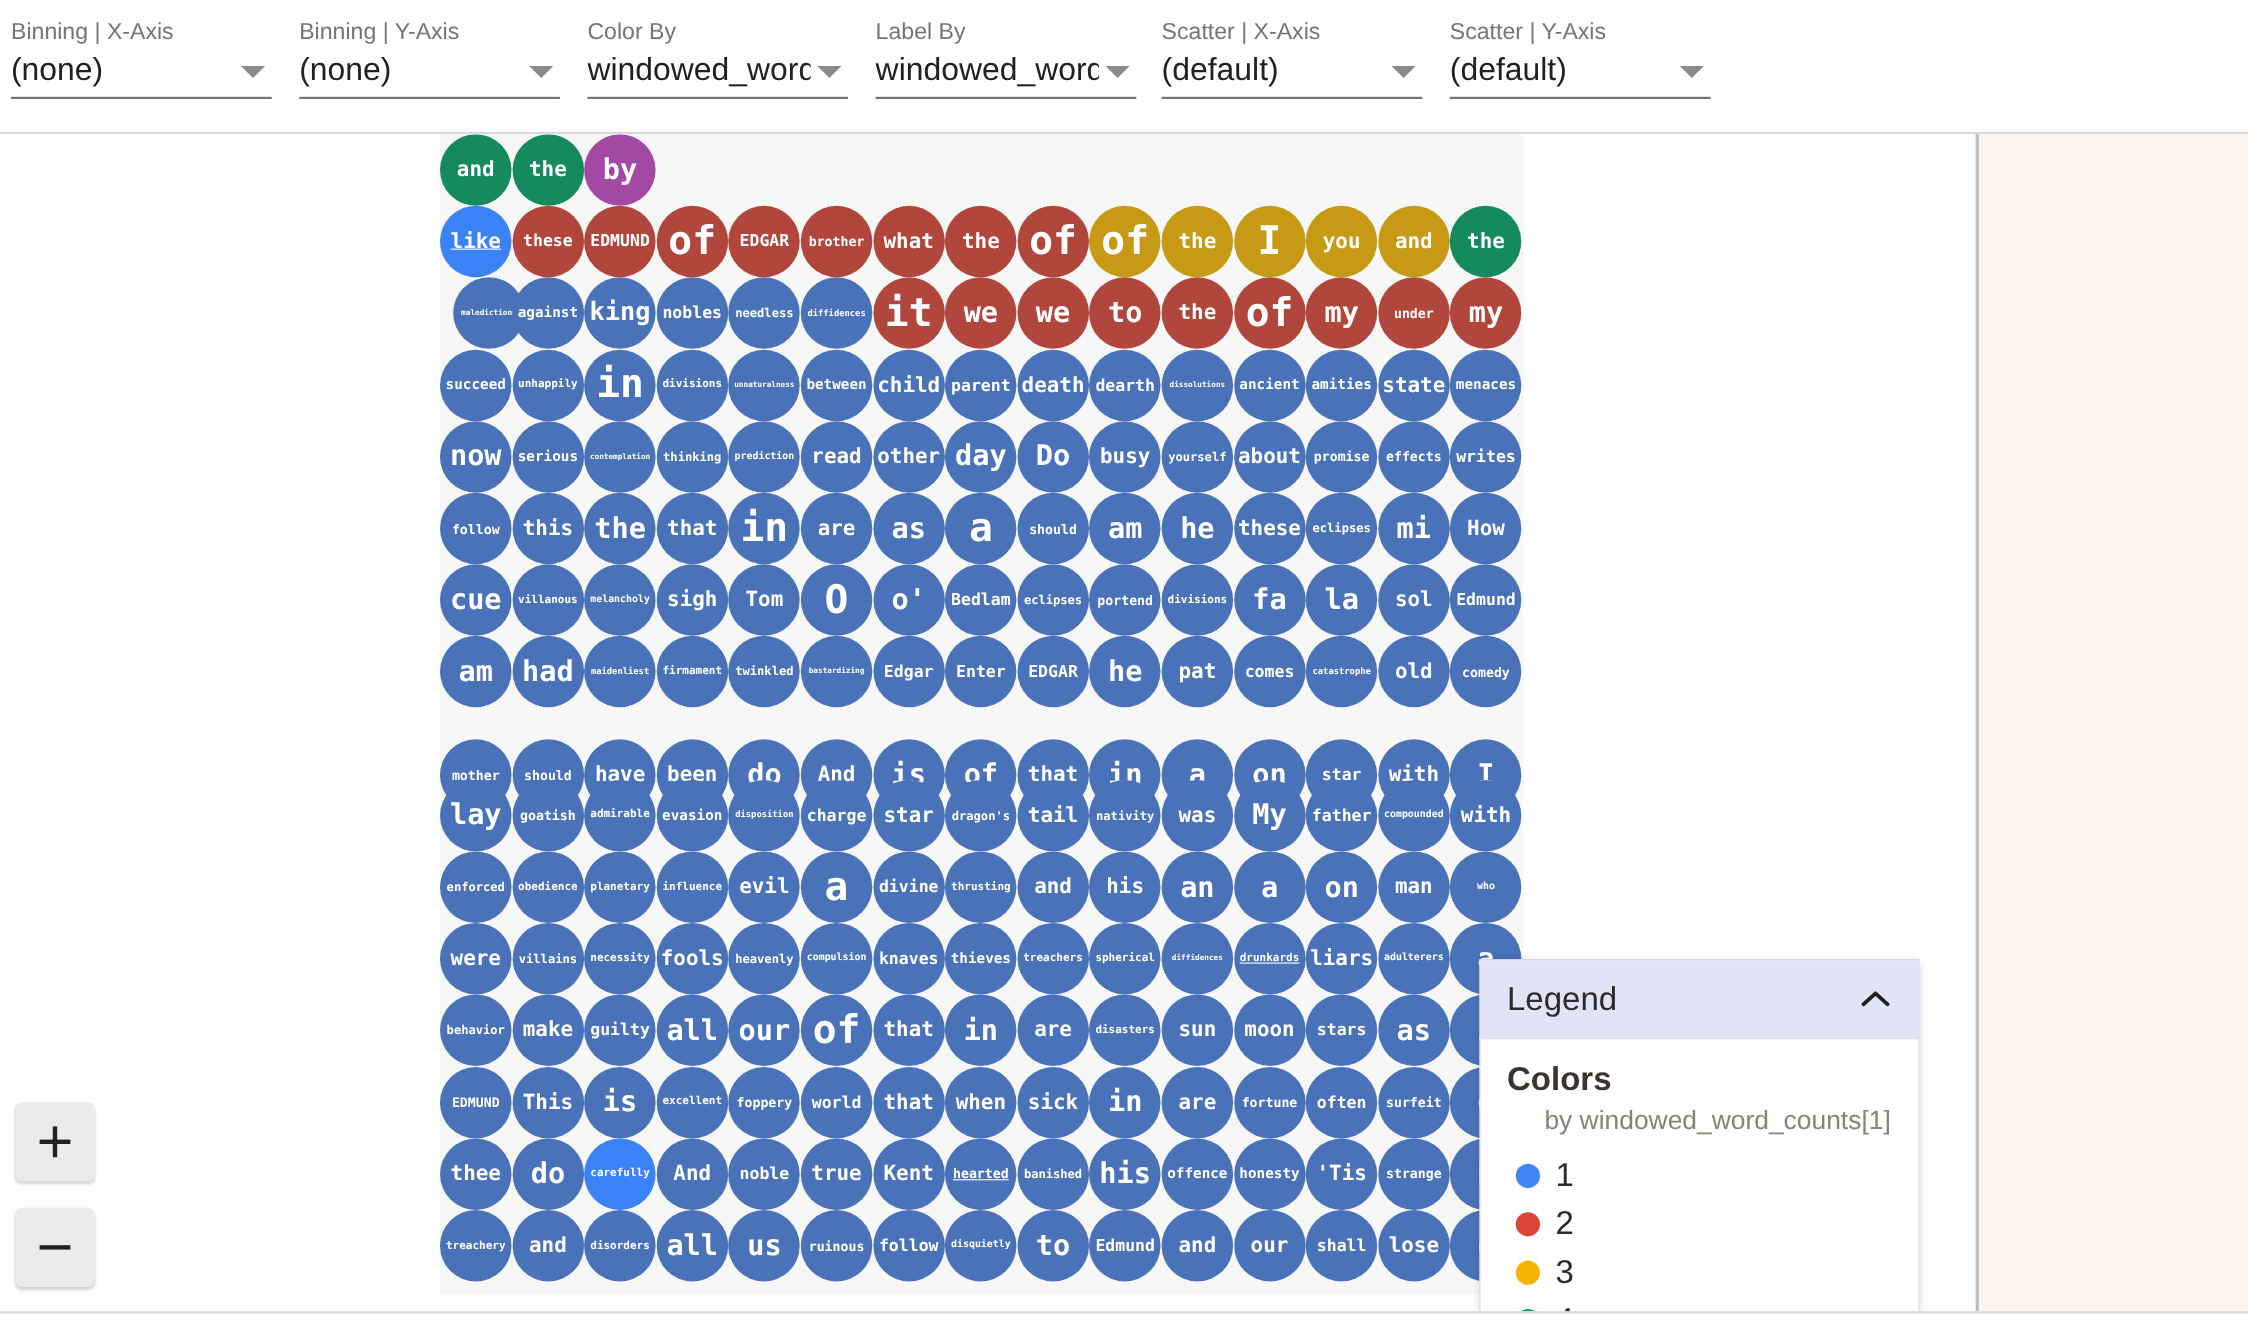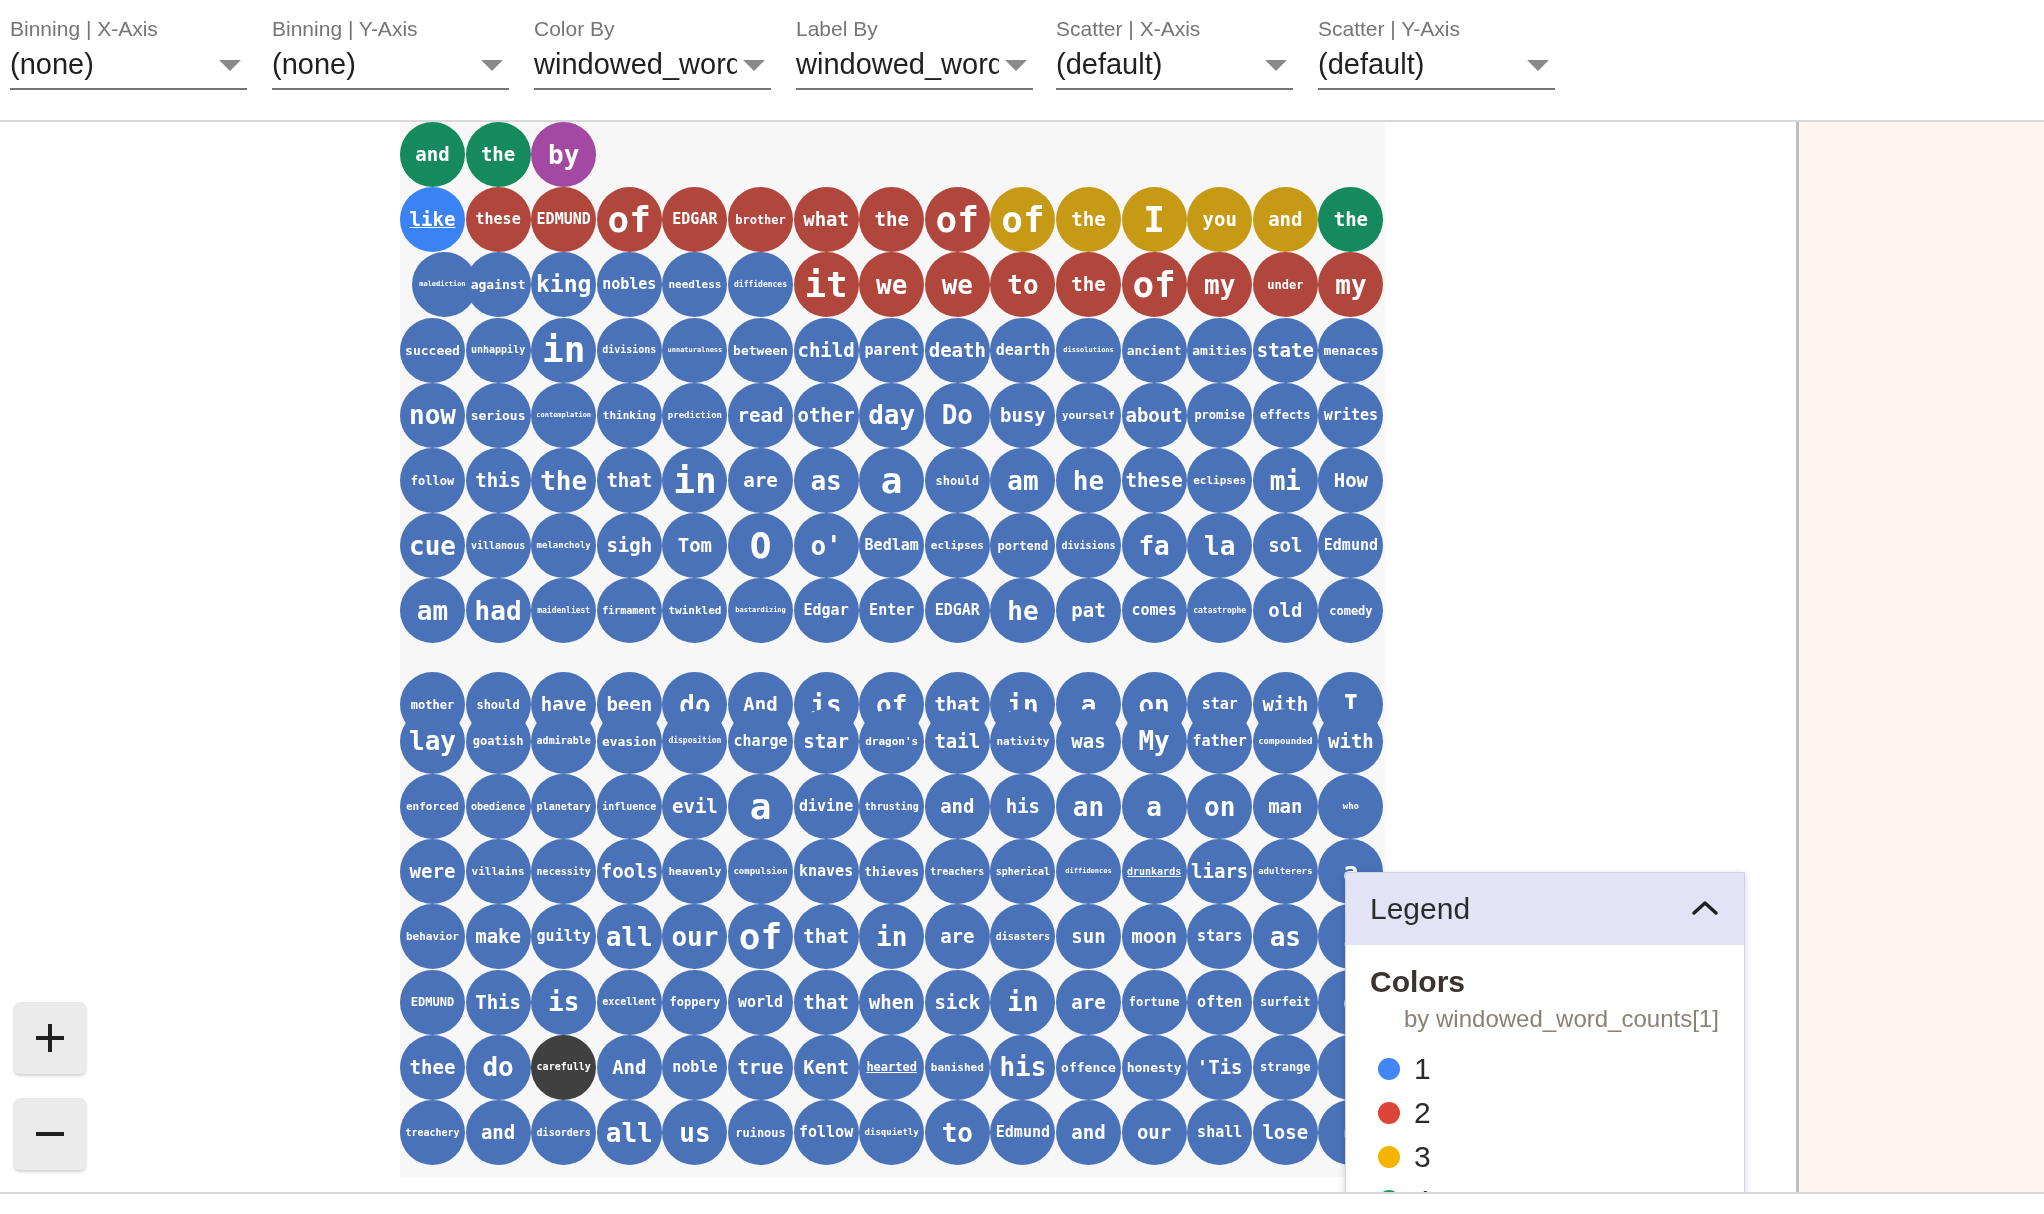--- a/index.html
+++ b/index.html
@@ -406,21 +406,21 @@
             <div class="bubble" title="in" style="left: 590.4px; width: 65px; height: 65px; background: rgb(74, 114, 184); font-size: 26px;">in</div>
             <div class="bubble" title="are" style="left: 656px; width: 65px; height: 65px; background: rgb(74, 114, 184); font-size: 19px;">are</div>
             <div class="bubble" title="fortune" style="left: 721.6px; width: 65px; height: 65px; background: rgb(74, 114, 184); font-size: 12px;">fortune</div>
             <div class="bubble" title="often" style="left: 787.2px; width: 65px; height: 65px; background: rgb(74, 114, 184); font-size: 15px;">often</div>
             <div class="bubble" title="surfeit" style="left: 852.8px; width: 65px; height: 65px; background: rgb(74, 114, 184); font-size: 12px;">surfeit</div>
             <div class="bubble" title="o" style="left: 918.4px; width: 65px; height: 65px; background: rgb(74, 114, 184); font-size: 26px;">o</div>
           </div>
           <div class="bubble-row" style="top: 912.8px;">
             <div class="bubble" title="thee" style="left: 0px; width: 65px; height: 65px; background: rgb(74, 114, 184); font-size: 19px;">thee</div>
             <div class="bubble" title="do" style="left: 65.6px; width: 65px; height: 65px; background: rgb(74, 114, 184); font-size: 26px;">do</div>
-            <div class="bubble" title="carefully" style="left: 131.2px; width: 65px; height: 65px; background: #404040; font-size: 10px;">carefully</div>
+            <div class="bubble" title="carefully" style="left: 131.2px; width: 65px; height: 65px; background: #3b82f6; font-size: 10px;">carefully</div>
             <div class="bubble" title="And" style="left: 196.8px; width: 65px; height: 65px; background: rgb(74, 114, 184); font-size: 19px;">And</div>
             <div class="bubble" title="noble" style="left: 262.4px; width: 65px; height: 65px; background: rgb(74, 114, 184); font-size: 15px;">noble</div>
             <div class="bubble" title="true" style="left: 328px; width: 65px; height: 65px; background: rgb(74, 114, 184); font-size: 19px;">true</div>
             <div class="bubble" title="Kent" style="left: 393.6px; width: 65px; height: 65px; background: rgb(74, 114, 184); font-size: 19px;">Kent</div>
             <div class="bubble" title="hearted" style="left: 459.2px; width: 65px; height: 65px; background: rgb(74, 114, 184); font-size: 12px; text-decoration: underline;">hearted</div>
             <div class="bubble" title="banished" style="left: 524.8px; width: 65px; height: 65px; background: rgb(74, 114, 184); font-size: 11px;">banished</div>
             <div class="bubble" title="his" style="left: 590.4px; width: 65px; height: 65px; background: rgb(74, 114, 184); font-size: 26px;">his</div>
             <div class="bubble" title="offence" style="left: 656px; width: 65px; height: 65px; background: rgb(74, 114, 184); font-size: 13px;">offence</div>
             <div class="bubble" title="honesty" style="left: 721.6px; width: 65px; height: 65px; background: rgb(74, 114, 184); font-size: 13px;">honesty</div>
             <div class="bubble" title="'Tis" style="left: 787.2px; width: 65px; height: 65px; background: rgb(74, 114, 184); font-size: 19px;">'Tis</div>

